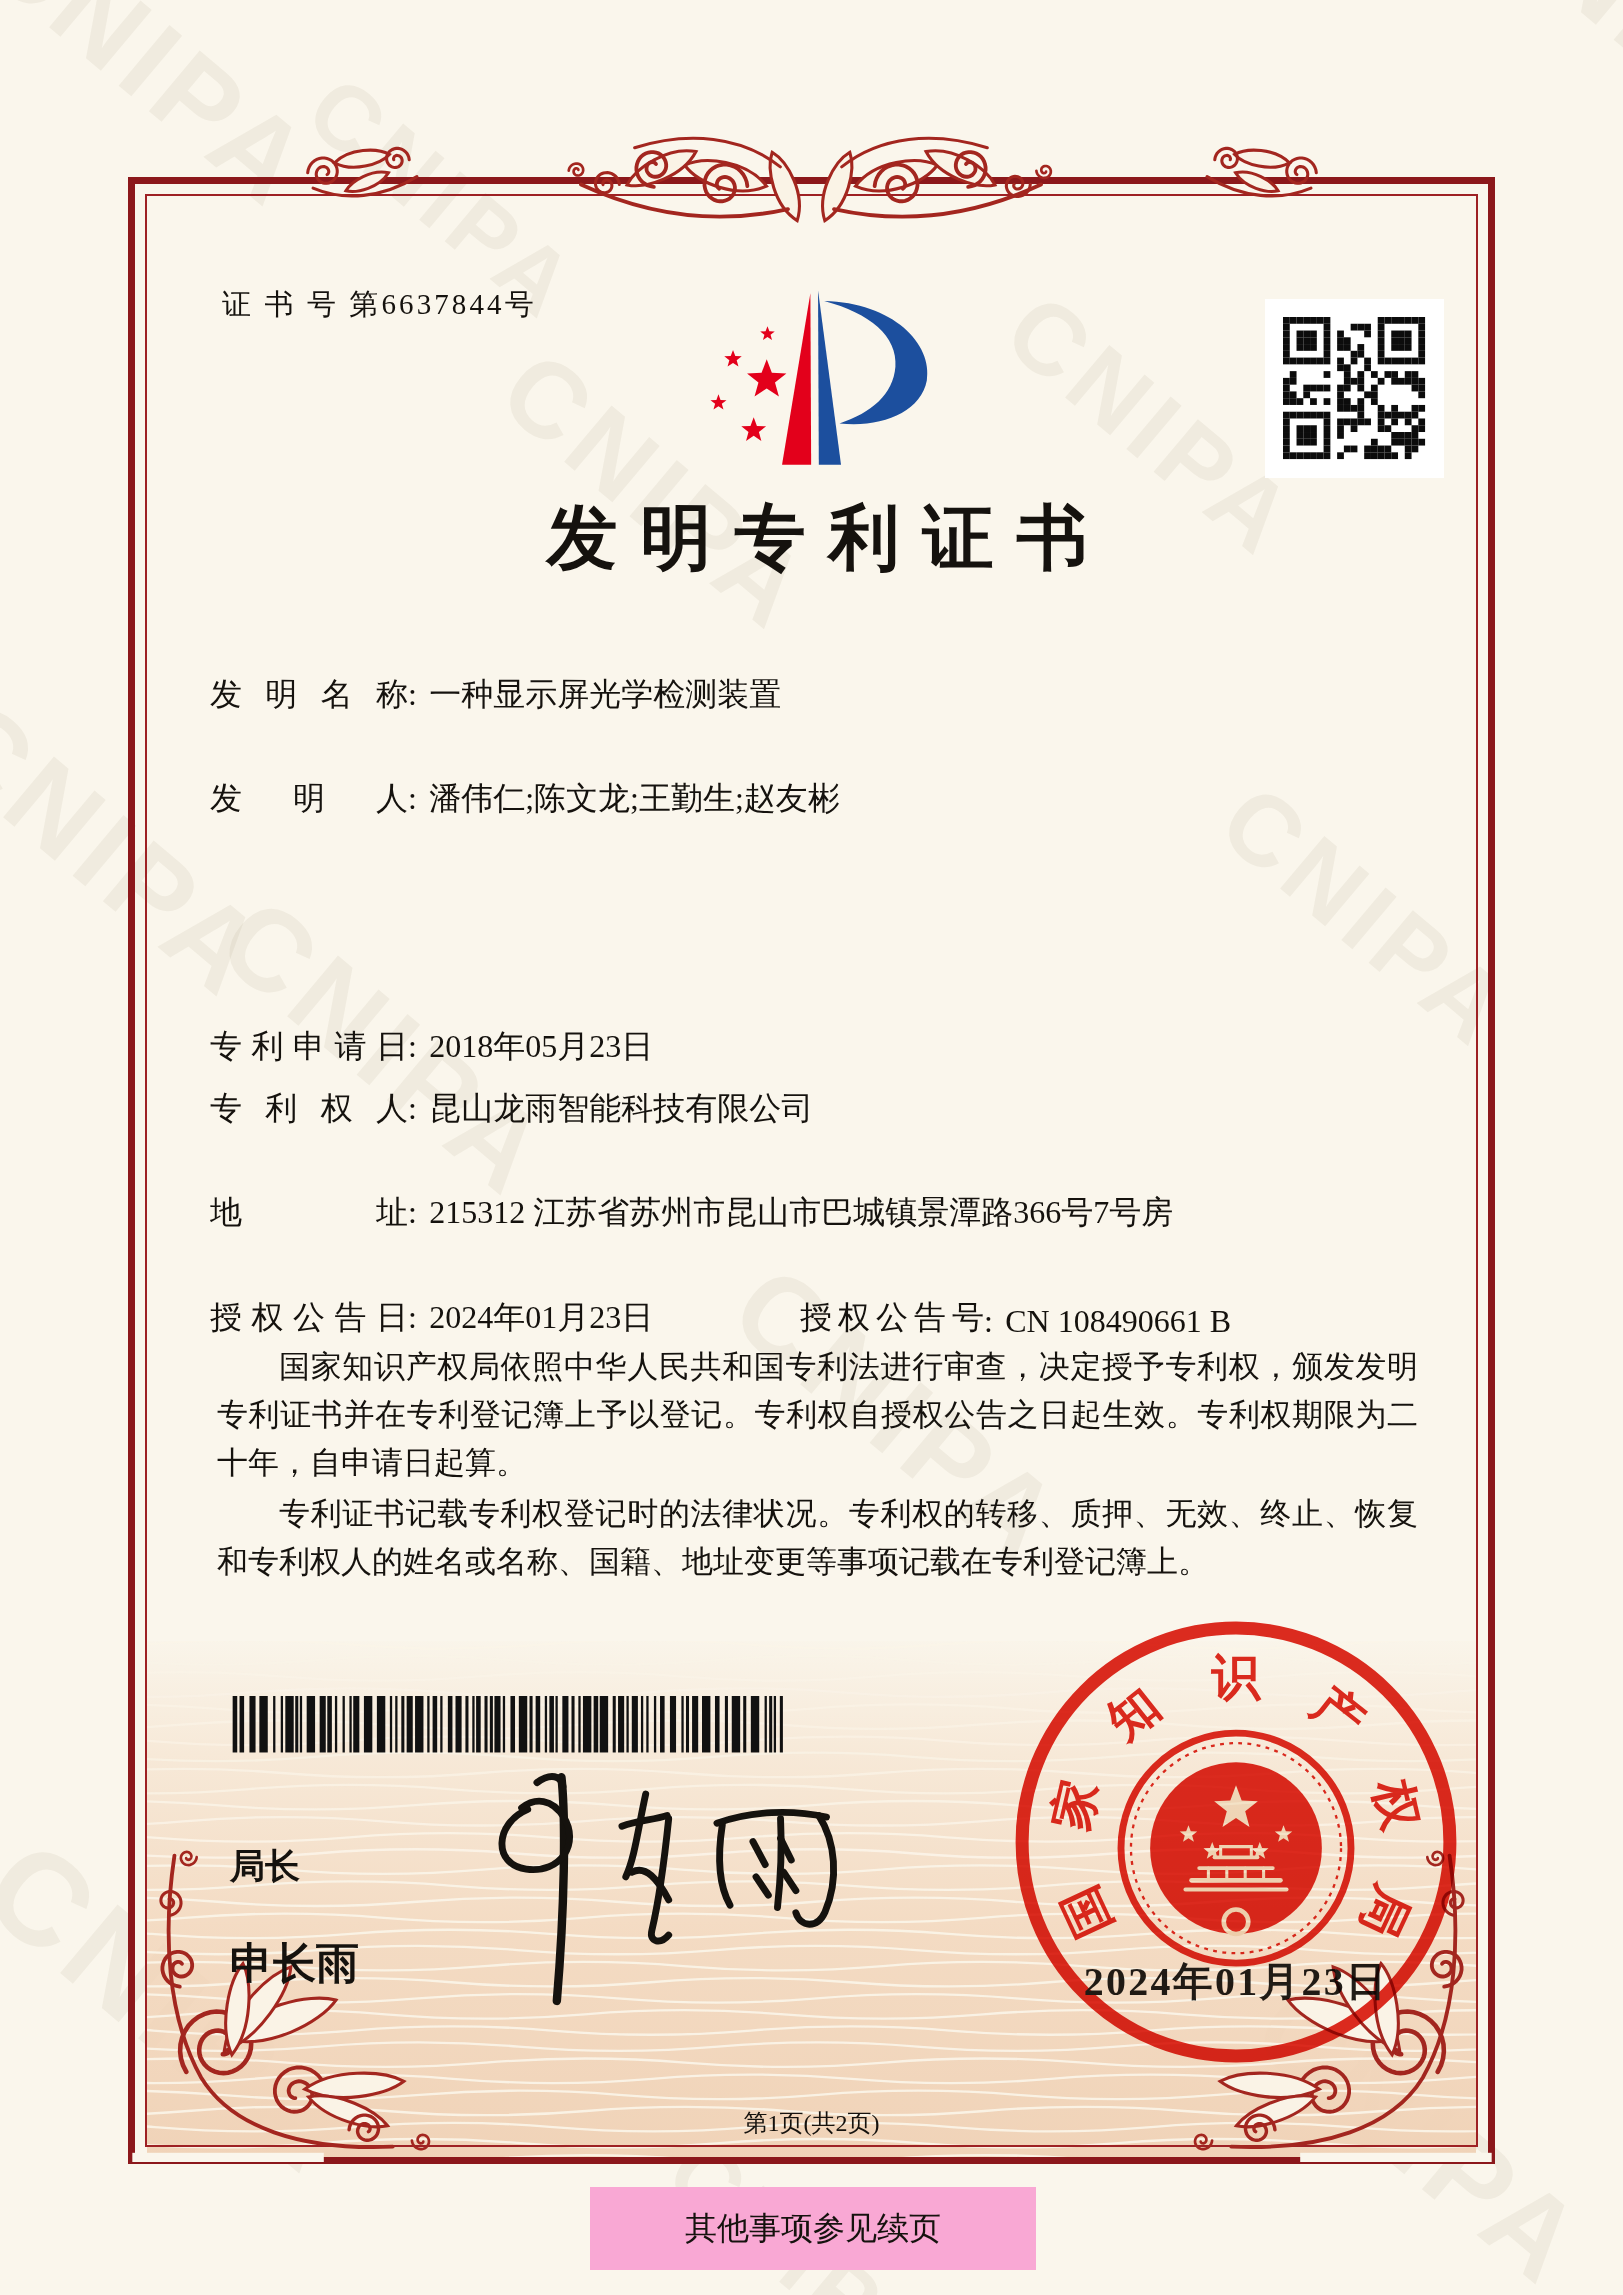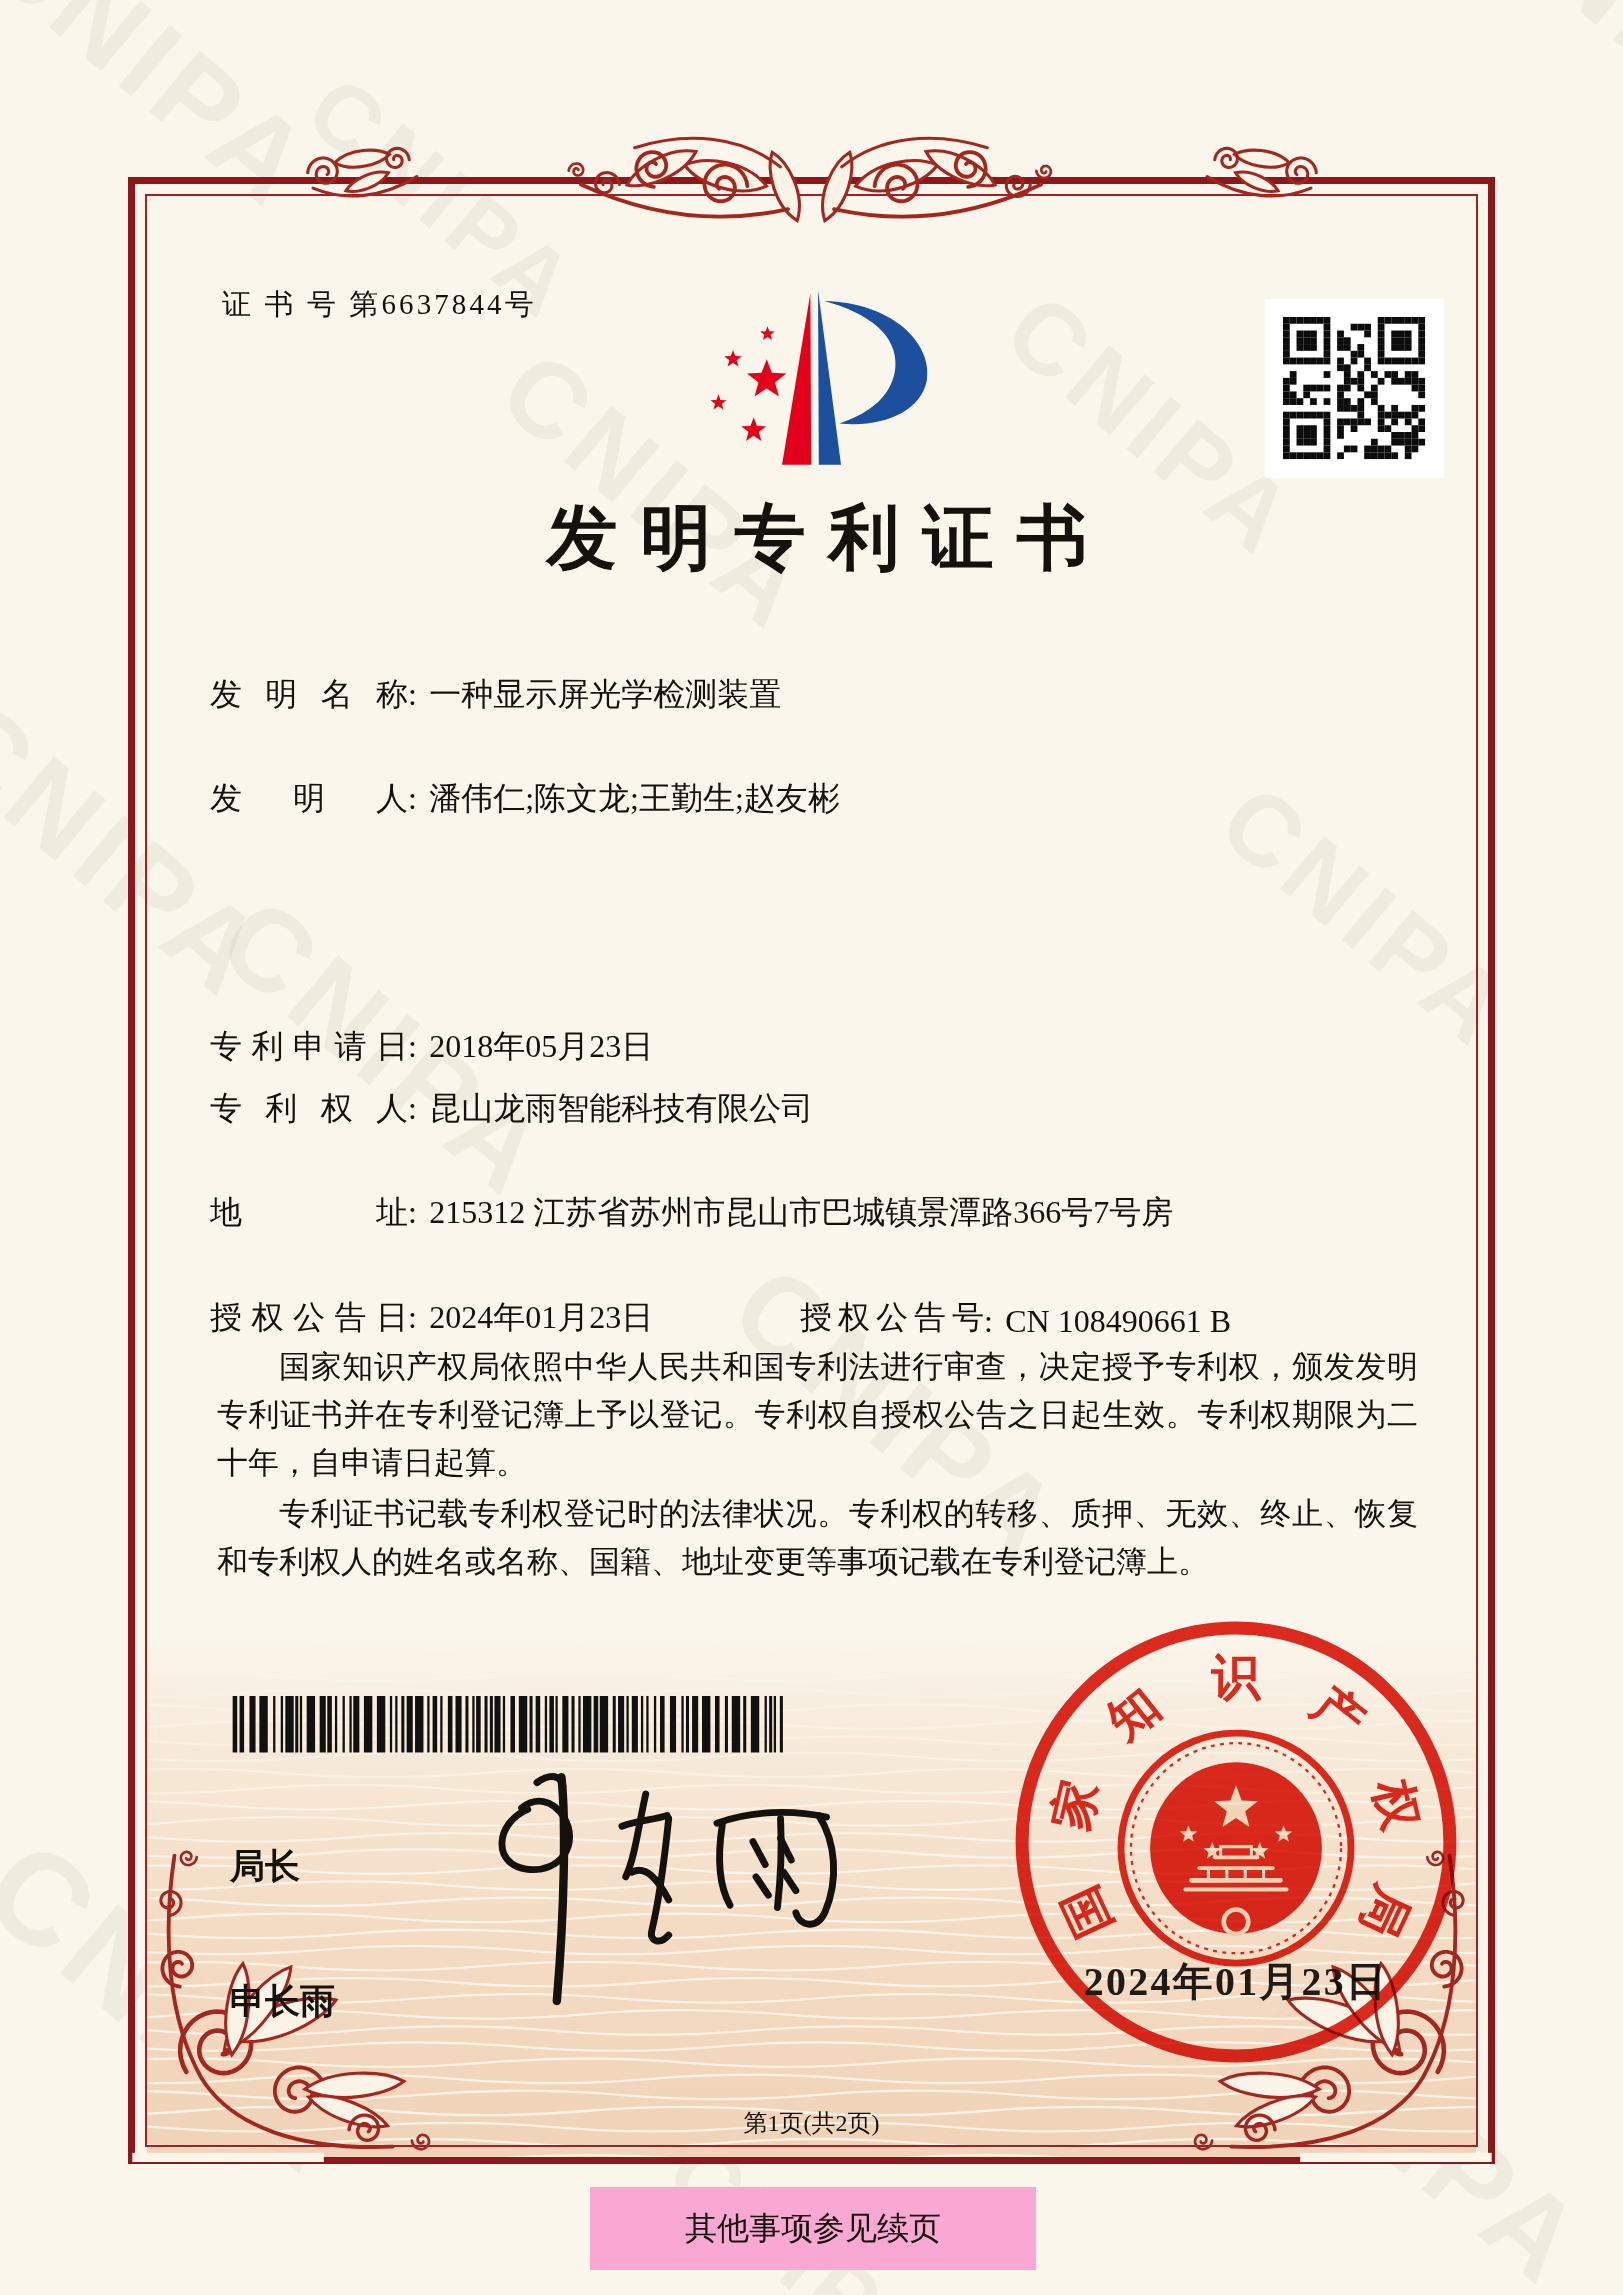--- a/index.html
+++ b/index.html
@@ -34,22 +34,22 @@
   .row .lbl{display:inline-block; width:198px; text-align:justify; text-align-last:justify;
     vertical-align:bottom;}
   .row .val{margin-left:12.3px;}
   .row .pair2{position:absolute; left:590px; top:0;}
   .row .pair2 .lbl{width:184px;}
   .para{position:absolute; left:217px; width:1201px; font-size:31px; line-height:1.55;
     text-align:justify; text-indent:2em;}
   #barcode{position:absolute; left:230px; top:1696px;}
   #dirTitle{position:absolute; left:230px; top:1843px; font-size:35px; font-weight:bold;
     font-family:"Liberation Sans","DejaVu Sans",sans-serif;}
-  #dirName{position:absolute; left:230px; top:1935px; font-size:35px; font-weight:bold;
-    font-family:"Liberation Sans","DejaVu Sans",sans-serif;margin-top:43px;}
+  #dirName{position:absolute; left:230px; top:1935px; font-size:43px; font-weight:bold;
+    font-family:"Liberation Sans","DejaVu Sans",sans-serif;}
   #signature{position:absolute; left:445px; top:1748px;}
   #seal{position:absolute; left:1006px; top:1612px; mix-blend-mode:multiply; opacity:.96;}
   #pageInfo{position:absolute; left:0; top:2107px; width:1623px; text-align:center; font-size:24px;}
   #noteBox{position:absolute; left:590px; top:2187px; width:446px; height:83px; background:#f9a8d4;
     text-align:center; line-height:83px; font-size:32px;}
 </style>
 </head>
 <body>
 
 <div id="page">

